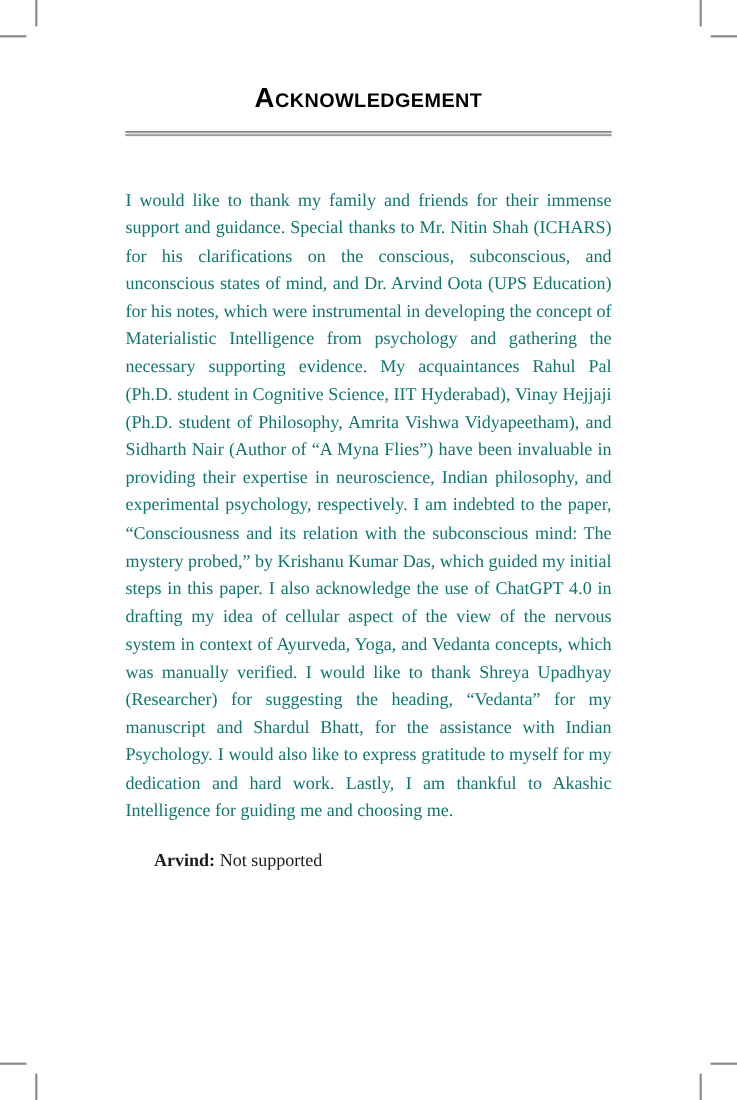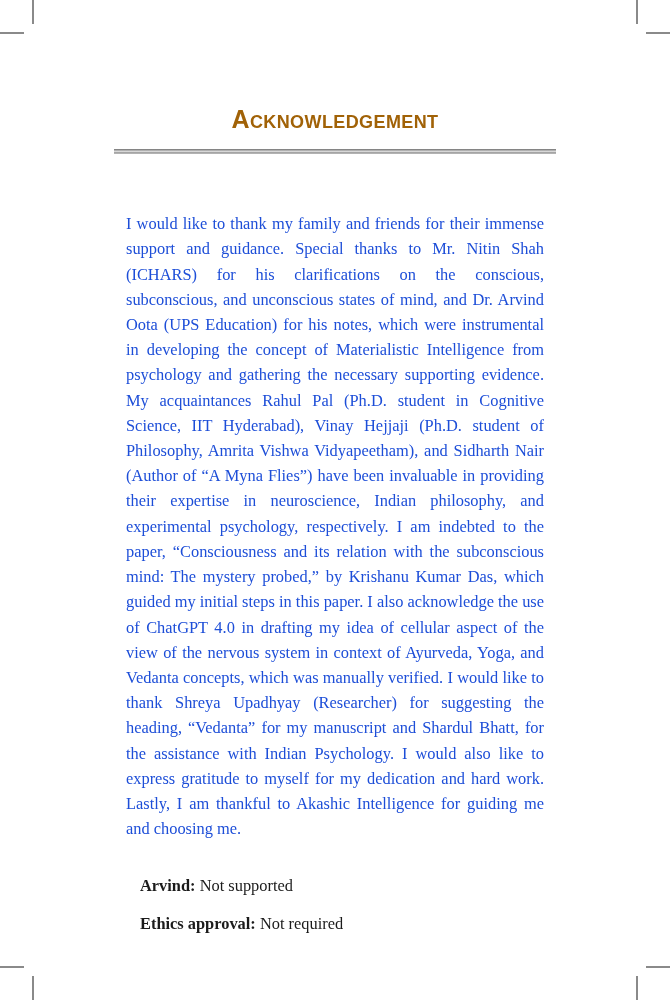--- a/index.html
+++ b/index.html
@@ -38,54 +38,54 @@
   
   .content {
     position: absolute;
     left: 114px;
     top: 0;
     width: 442px;
   }
 
   .doc-title {
     margin: 0;
-    padding-top: 106px;
+    padding-top: 76px;
     text-align: center;
     font-family: "Liberation Sans", "DejaVu Sans", sans-serif;
     font-weight: bold;
     font-size: 25px;
     font-variant: small-caps;
     letter-spacing: 0.4px;
-    color: #a16207;
+    color: #000000;
     line-height: 1.05;
   }
 
   
   .title-rule {
     margin-top: 17px;
     height: 5px;
     width: 100%;
     background: linear-gradient(
         to bottom,
         #9a9a9a 0px,
         #6f6f6f 1px,
         #f2f2f2 2px,
         #bdbdbd 3px,
         #8d8d8d 4px,
         #d8d8d8 5px);
   }
 
   .body-copy {
-    margin: 12px;
+    margin: 0;
     padding-top: 45px;
     text-align: justify;
     text-justify: inter-word;
     font-size: 16.4px;
     line-height: 25.2px;
-    color: #1d4ed8;
+    color: #0f766e;
     hyphens: none;
   }
 
   .meta-list {
     margin: 0;
     padding: 22px 0 0 26px;
   }
 
   .meta-item {
     font-size: 16.4px;
@@ -125,20 +125,16 @@
     <p class="body-copy">I would like to thank my family and friends for their immense support and guidance. Special thanks to Mr. Nitin Shah (ICHARS) for his clarifications on the conscious, subconscious, and unconscious states of mind, and Dr. Arvind Oota (UPS Education) for his notes, which were instrumental in developing the concept of Materialistic Intelligence from psychology and gathering the necessary supporting evidence. My acquaintances Rahul Pal (Ph.D. student in Cognitive Science, IIT Hyderabad), Vinay Hejjaji (Ph.D. student of Philosophy, Amrita Vishwa Vidyapeetham), and Sidharth Nair (Author of “A Myna Flies”) have been invaluable in providing their expertise in neuroscience, Indian philosophy, and experimental psychology, respectively. I am indebted to the paper, “Consciousness and its relation with the subconscious mind: The mystery probed,” by Krishanu Kumar Das, which guided my initial steps in this paper. I also acknowledge the use of ChatGPT 4.0 in drafting my idea of cellular aspect of the view of the nervous system in context of Ayurveda, Yoga, and Vedanta concepts, which was manually verified. I would like to thank Shreya Upadhyay (Researcher) for suggesting the heading, “Vedanta” for my manuscript and Shardul Bhatt, for the assistance with Indian Psychology. I would also like to express gratitude to myself for my dedication and hard work. Lastly, I am thankful to Akashic Intelligence for guiding me and choosing me.</p>
 
     <div class="meta-list">
 
       <div class="meta-item">
         <span class="meta-label">Arvind:</span>
         <span class="meta-value">Not supported</span>
       </div>
 
 
-      <div class="meta-item">
-        <span class="meta-label">Ethics approval:</span>
-        <span class="meta-value">Not required</span>
-      </div>
 
     </div>
   </div>
 </div>
 
 </body></html>

